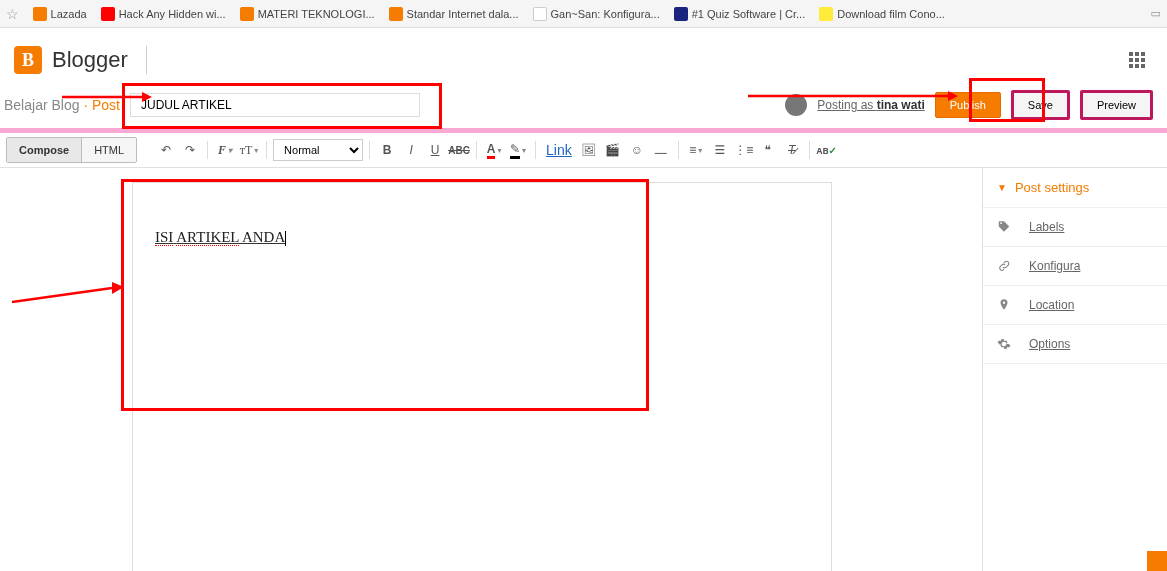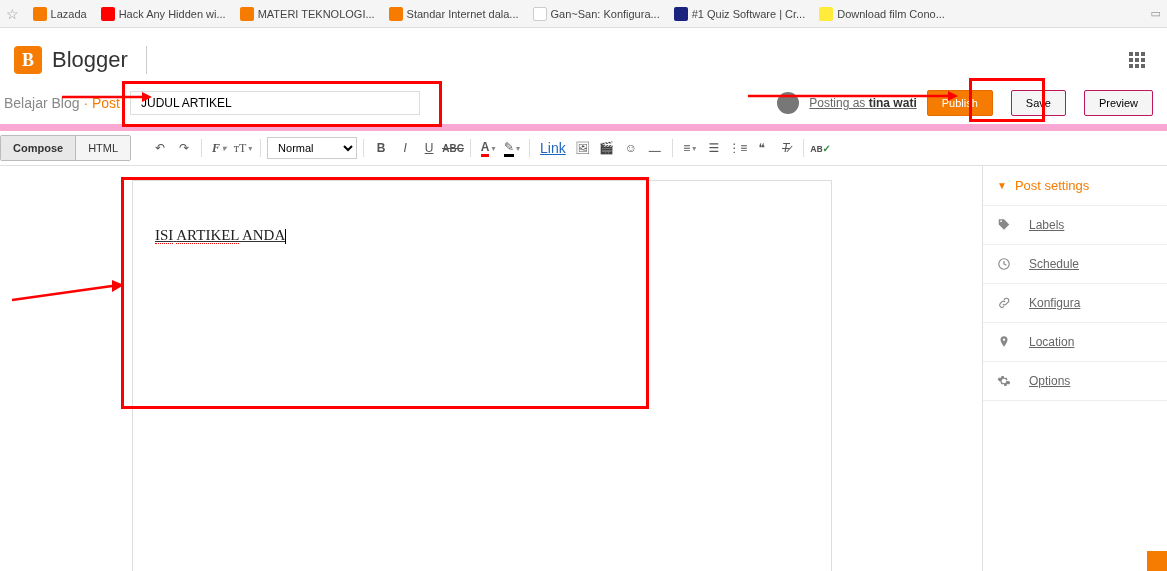--- a/index.html
+++ b/index.html
@@ -27,24 +27,24 @@
     .breadcrumb .orange { color: #f57c00; }
     .title-box { position: relative; }
     .title-box .red-frame { position: absolute; left: -8px; top: -10px; width: 320px; height: 46px; border: 3px solid red; pointer-events: none; }
     .title-input { width: 290px; height: 24px; border: 1px solid #ddd; padding: 0 10px; font-size: 12px; font-family: Arial; background: #fff; }
     .title-row .spacer { flex: 1; }
     .avatar { width: 22px; height: 22px; border-radius: 50%; background: #777; }
     .posting-as { color: #666; font-size: 12px; text-decoration: underline; }
     .posting-as b { color: #333; }
     .btn-publish { background: #f57c00; color: #fff; border: 1px solid #e56b00; padding: 6px 14px; font-size: 11px; cursor: pointer; border-radius: 2px; }
     .publish-frame { position: absolute; border: 3px solid red; width: 76px; height: 44px; right: 122px; top: -6px; pointer-events: none; }
-    .btn-save, .btn-preview { background: #f5f5f5; border: 1px solid #be185d; padding: 6px 14px; font-size: 11px; cursor: pointer; border-radius: 2px; margin-left: 8px; }
-
-    
-    .toolbar-wrap { border-top: 7px solid #f9a8d4; border-bottom: 1px solid #e0e0e0; padding: 4px 14px 4px 0; display: flex; align-items: center; gap: 4px; }
+    .btn-save, .btn-preview { background: #f5f5f5; border: 3px solid #be185d; padding: 6px 14px; font-size: 11px; cursor: pointer; border-radius: 2px; }
+
+    
+    .toolbar-wrap { border-top: 5px solid #f9a8d4; border-bottom: 1px solid #e0e0e0; padding: 4px 14px 4px 6px; display: flex; align-items: center; gap: 4px; }
     .mode-tabs { display: flex; border: 1px solid #bbb; border-radius: 2px; overflow: hidden; }
     .mode-tabs button { background: #f5f5f5; border: none; padding: 6px 12px; font-size: 11px; cursor: pointer; color: #333; }
     .mode-tabs button:first-child { border-right: 1px solid #bbb; }
     .mode-tabs button.active { background: #e8e8e8; font-weight: bold; }
     .toolbar { display: flex; align-items: center; gap: 2px; margin-left: 14px; flex-wrap: nowrap; }
     .tb { width: 22px; height: 22px; display: flex; align-items: center; justify-content: center; cursor: pointer; color: #555; font-size: 12px; border-radius: 2px; }
     .tb-sep { width: 1px; height: 18px; background: #ddd; margin: 0 4px; }
     .format-select { border: 1px solid #ccc; padding: 3px 6px; font-size: 11px; background: #fff; cursor: pointer; width: 90px; }
     .dd { font-size: 8px; color: #888; margin-left: 2px; }
     .abc-strike { position: relative; font-size: 10px; font-weight: bold; }
@@ -237,27 +237,20 @@
       <span class="txt">Post settings</span>
     </div>
     <div class="side-item">
       <svg class="ico" viewBox="0 0 24 24">
           <path d="M21 11l-9-9H3v9l9 9 9-9zM7 7a1.5 1.5 0 110-3 1.5 1.5 0 010 3z"></path>
         </svg>
       <span>Labels</span>
     </div>
     <div class="side-item">
       <svg class="ico" viewBox="0 0 24 24">
-          <circle cx="12" cy="12" r="9" fill="none" stroke="#888" stroke-width="2"></circle>
-          <path d="M12 7v5l4 2" stroke="#888" stroke-width="2" fill="none"></path>
-        </svg>
-      <span>Schedule</span>
-    </div>
-    <div class="side-item">
-      <svg class="ico" viewBox="0 0 24 24">
           <path d="M10 14a4 4 0 005.6 0l3-3a4 4 0 10-5.6-5.6l-1 1M14 10a4 4 0 00-5.6 0l-3 3a4 4 0 005.6 5.6l1-1" stroke="#888" stroke-width="2" fill="none"></path>
         </svg>
       <span>Konfigura</span>
     </div>
     <div class="side-item">
       <svg class="ico" viewBox="0 0 24 24">
           <path d="M12 2a6 6 0 00-6 6c0 4 6 12 6 12s6-8 6-12a6 6 0 00-6-6zm0 8a2 2 0 110-4 2 2 0 010 4z"></path>
         </svg>
       <span>Location</span>
     </div>

